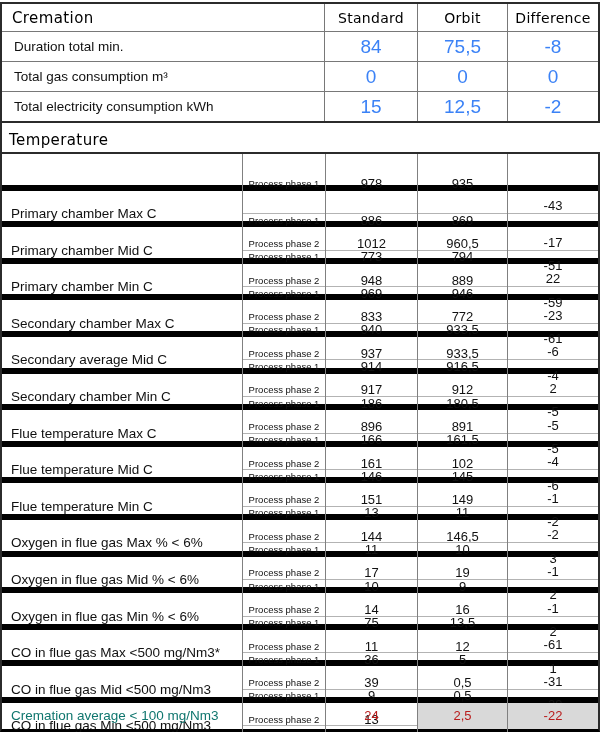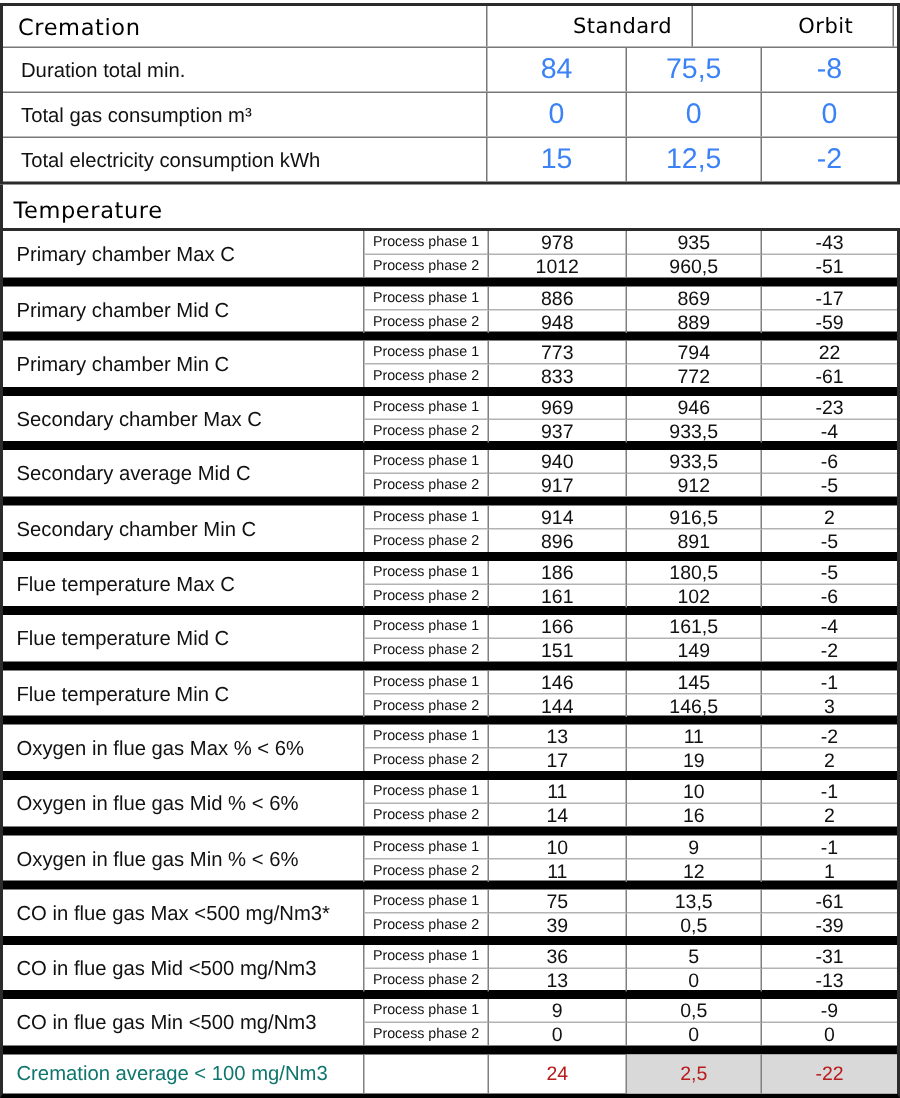--- a/index.html
+++ b/index.html
@@ -16,21 +16,20 @@
     margin-top:2px;
     width:600px;
     box-sizing:border-box;
     border:2px solid #2b2b2b;
     background:#fff;
   }
   .t1-header{
     display:grid;
     grid-template-columns:323px 93px 90px 90px;
     height:27px;
-    gap:44px;
   }
   .t1-h-label{
     box-sizing:border-box;
     border-right:1px solid #787878;
     display:flex;align-items:center;
     padding-left:10px;
     font-family:"DejaVu Sans", sans-serif;
     font-size:15px;letter-spacing:.4px;color:#000;
   }
   .t1-h-col{
@@ -99,21 +98,21 @@
     font-size:13.5px;color:#111;
   }
   .g-cell{
     box-sizing:border-box;
     border-right:1px solid #808080;
     display:flex;align-items:center;justify-content:center;
     font-size:13px;color:#111;
   }
   .g-cell.phase{font-size:9.5px;color:#111;}
   .g-cell.r1{border-bottom:1px solid #b3b3b3;}
-  .g-cell.lastcol{border-right:none;}
+  .g-cell.lastcol{border-right:none;margin-top:44px;}
   
   .t2-footer{
     box-sizing:border-box;
     height:26px;
     display:grid;
     grid-template-columns:241px 83px 92px 90px 90px;
   }
   .f-label{
     box-sizing:border-box;
     border-right:1px solid #808080;
@@ -137,20 +136,21 @@
 </head>
 <body>
 
 <div class="page">
 
   <div class="t1">
     <div class="t1-header">
       <div class="t1-h-label">Cremation</div>
       <div class="t1-h-col">Standard</div>
       <div class="t1-h-col">Orbit</div>
+      <div class="t1-h-col last">Difference</div>
     </div>
     <div id="t1-rows">
         <div class="t1-row">
           <div class="t1-label">Duration total min.</div>
           <div class="t1-val">84</div>
           <div class="t1-val">75,5</div>
           <div class="t1-val last">-8</div>
         </div>
         <div class="t1-row">
           <div class="t1-label">Total gas consumption m³</div>

